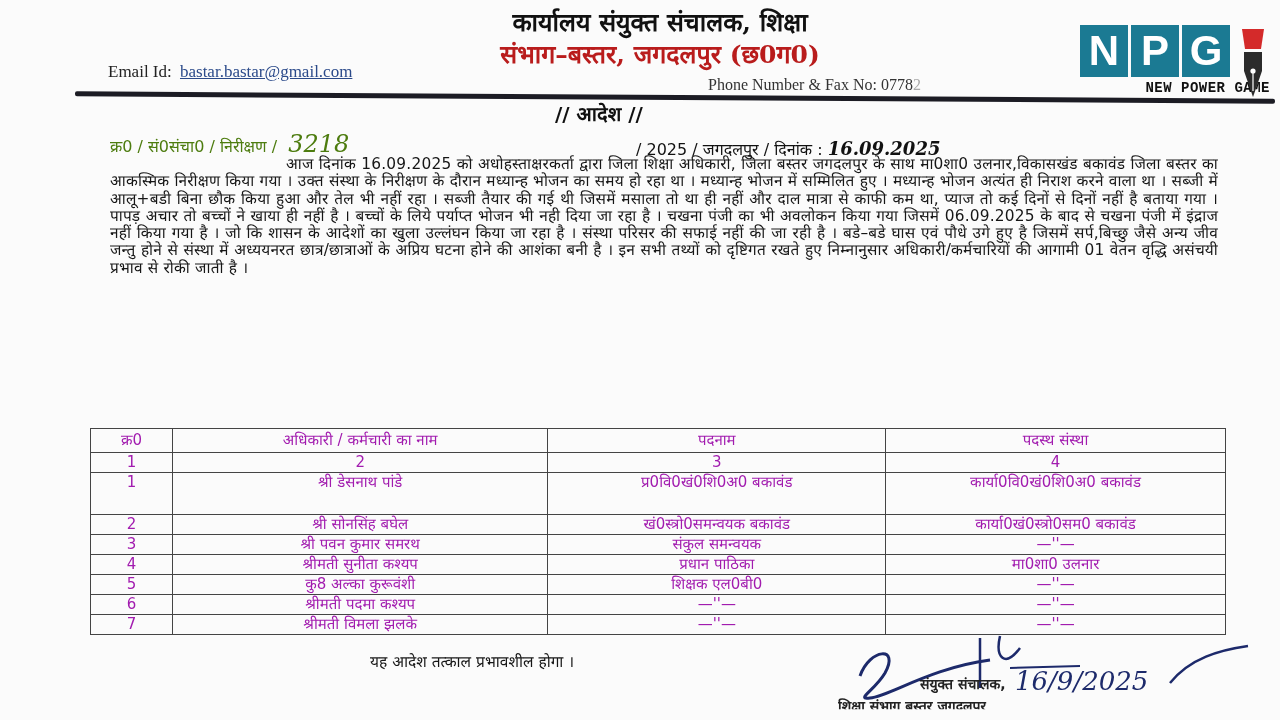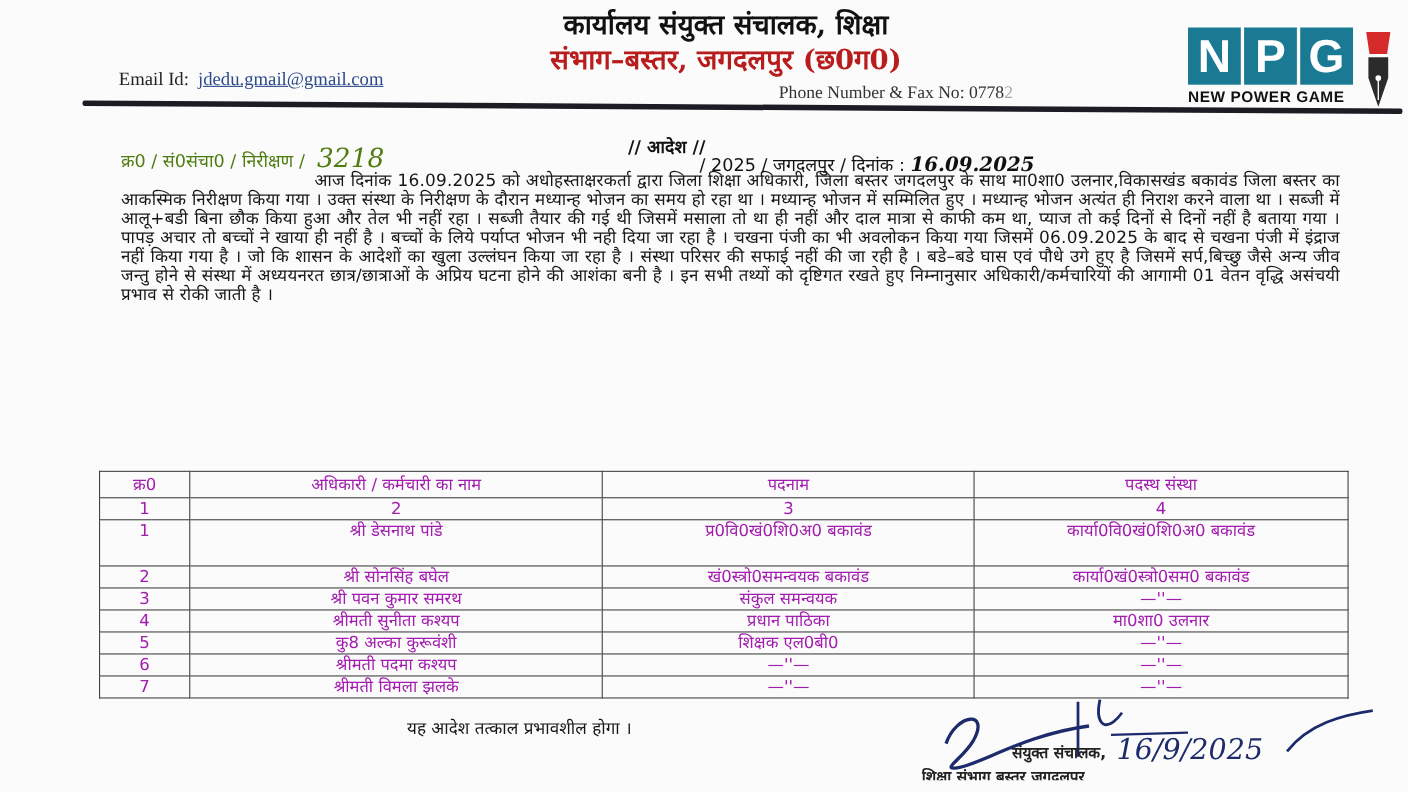--- a/index.html
+++ b/index.html
@@ -17,25 +17,25 @@
   .email-line .link { color: #2b4a8a; text-decoration: underline; margin-left: 4px; }
   .phone-line { position: absolute; left: 708px; top: 76px; font-family: "Liberation Serif", serif; font-size: 16px; color: #333; white-space: nowrap; }
   .phone-line .fade { color: #aaa; }
   .rule { position: absolute; left: 75px; top: 95px; width: 1200px; height: 5px; background: #1c1c24; transform: rotate(0.35deg); border-radius: 2px; }
 
   
   .logo { position: absolute; left: 1080px; top: 25px; width: 190px; height: 76px; }
   .logo .boxes { display: flex; gap: 3px; }
   .logo .box { width: 48px; height: 52px; background: #1b7a93; color: #fff; font-family: "Liberation Sans", sans-serif;
     font-weight: bold; font-size: 42px; line-height: 52px; text-align: center; }
-  .logo .tag { font-family: Liberation Sans, sans-serif; font-weight: bold; font-size: 14px; color: #111; margin-top: 3px; letter-spacing: 0.5px; }
+  .logo .tag { font-family: Liberation Mono, monospace; font-weight: bold; font-size: 14px; color: #111; margin-top: 3px; letter-spacing: 0.5px; text-align: right; }
   .logo .pen { position: absolute; left: 160px; top: 2px; width: 26px; height: 72px; }
 
   
-  .order-heading { position: absolute; left: 555px; top: 122px; font-family: "DejaVu Sans", sans-serif; font-weight: bold; font-size: 16px; color: #111; margin-left: 16px; }
+  .order-heading { position: absolute; left: 555px; top: 100px; font-family: "DejaVu Sans", sans-serif; font-weight: bold; font-size: 20px; color: #111; }
   .ref-line { position: absolute; left: 110px; top: 130px; font-size: 16px; color: #4d7c0f; }
   .ref-num { font-family: "DejaVu Serif", serif; font-style: italic; font-size: 24px; margin-left: 6px; }
   .date-line { position: absolute; left: 636px; top: 138px; font-size: 16px; color: #111; }
   .date-line .hand { font-family: "DejaVu Serif", serif; font-style: italic; font-weight: bold; font-size: 18px; }
 
   
   .body-text { position: absolute; left: 110px; top: 156px; width: 1108px; font-size: 15.4px; line-height: 17.3px;
     text-align: justify; color: #161616; letter-spacing: 0.2px; }
   .body-text p { text-indent: 176px; }
 
@@ -59,21 +59,21 @@
 </head>
 <body>
 
 <div class="page">
 
   <div class="office-title">कार्यालय संयुक्त संचालक, शिक्षा</div>
   <div class="office-sub">संभाग–बस्तर, जगदलपुर (छ0ग0)</div>
 
   <div class="email-line">
     <span>Email Id:</span>
-    <span class="link">jdedu.gmail@gmail.com</span>
+    <span class="link">bastar.bastar@gmail.com</span>
   </div>
   <div class="phone-line">
     <span>Phone Number &amp; Fax No:</span>
     <span>0778</span><span class="fade">2</span>
   </div>
   <div class="rule"></div>
 
   <div class="logo">
     <div class="boxes">
       <div class="box">N</div>

